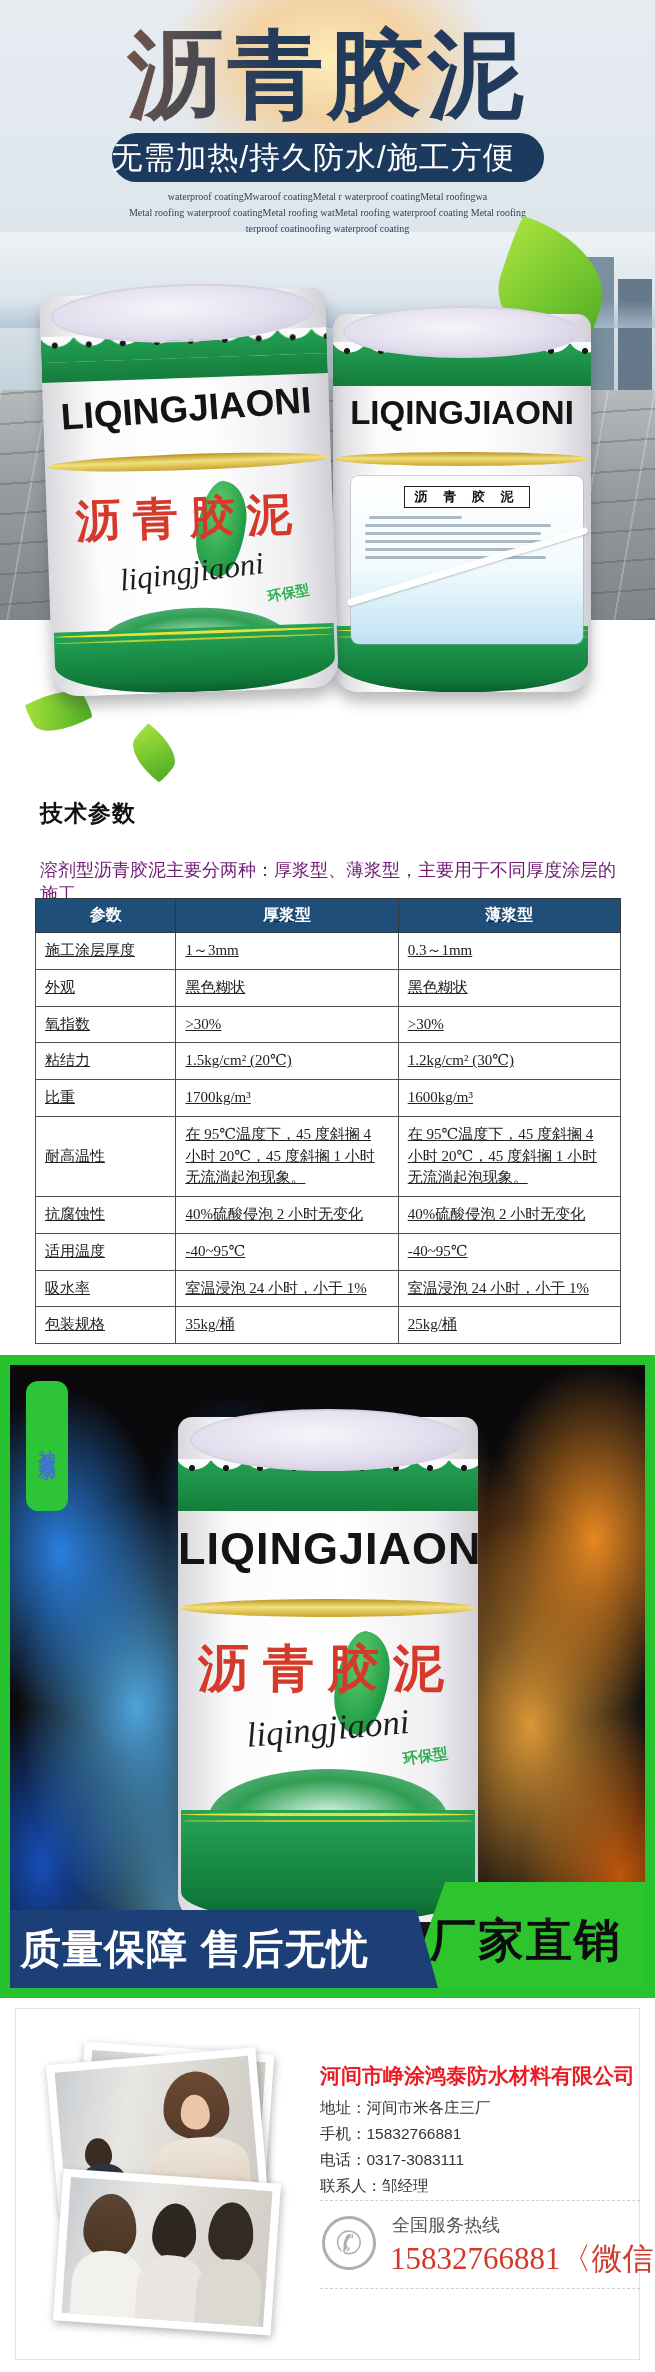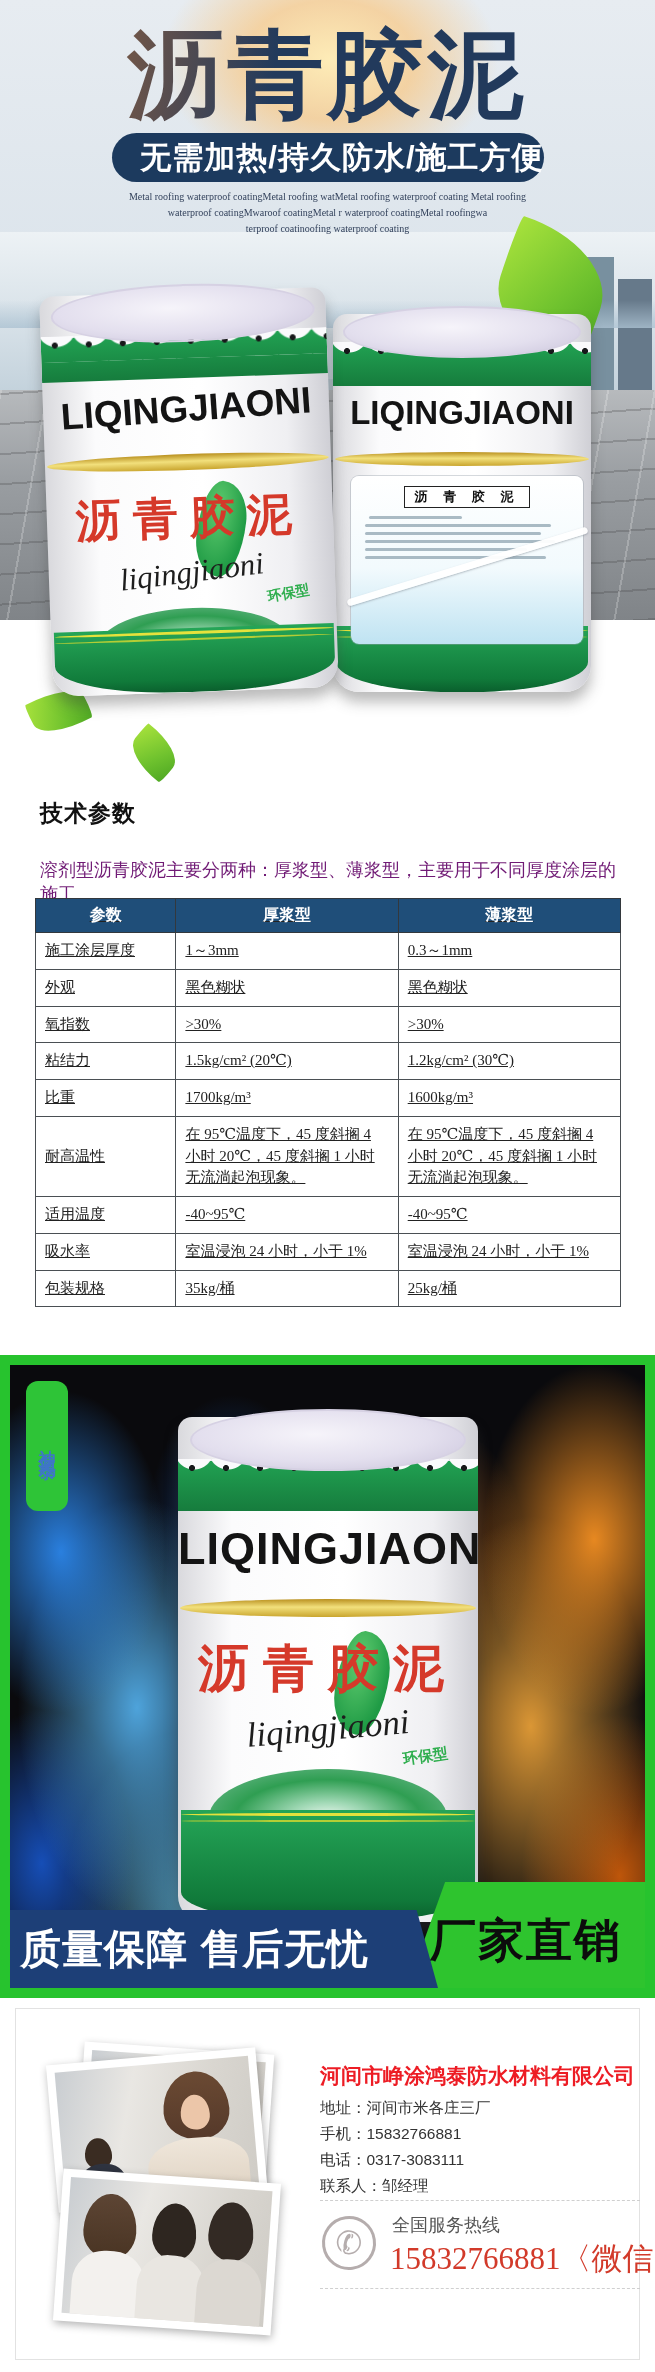--- a/index.html
+++ b/index.html
@@ -10,21 +10,21 @@
   .hero { position:absolute; top:0; left:0; width:655px; height:620px; overflow:hidden;
     background:linear-gradient(#e7ecf1 0%, #dde5ec 40%, #cfdae3 100%); }
   .sun-glow { position:absolute; top:-60px; left:160px; width:340px; height:240px;
     background:radial-gradient(ellipse at center, rgba(255,236,180,.95) 0%, rgba(255,190,100,.55) 35%, rgba(255,190,100,0) 70%); }
   .hero-title { position:absolute; top:22px; left:0; width:100%; text-align:center;
     font-size:96px; font-weight:900; letter-spacing:4px; line-height:1.1; color:#223a5c;
     background:linear-gradient(100deg,#dd8a33 2%, #7c5a45 16%, #223a5c 42%, #223a5c 100%);
     -webkit-background-clip:text; background-clip:text; -webkit-text-fill-color:transparent; }
   .hero-pill { position:absolute; top:133px; left:50%; transform:translateX(-50%);
     width:432px; height:49px; background:#1c3a5e; border-radius:26px;
-    color:#fff; font-size:31px; font-weight:bold; text-align:right; line-height:49px; letter-spacing:1px; white-space:nowrap; }
+    color:#fff; font-size:31px; font-weight:normal; text-align:left; line-height:49px; letter-spacing:1px; white-space:nowrap; }
   .hero-tagline { position:absolute; top:189px; left:0; width:100%; text-align:center;
     font-family:"Liberation Serif","DejaVu Serif",serif; font-size:10px; color:#33425c; line-height:16px; }
 
   .skyline { position:absolute; top:232px; left:0; width:655px; height:165px;
     background:linear-gradient(#edf2f5 0%, #d7e1e8 55%, #c2d1db 100%); }
   .bldg { position:absolute; bottom:0; background:#8296a5; }
   .bldg.windows { background-image:
       repeating-linear-gradient(0deg, rgba(255,255,255,.55) 0 3px, rgba(0,0,0,0) 3px 9px),
       repeating-linear-gradient(90deg, rgba(25,45,65,.45) 0 3px, rgba(0,0,0,0) 3px 8px); }
   .water { position:absolute; top:300px; left:0; width:655px; height:28px; background:linear-gradient(rgba(190,208,220,.0), rgba(172,194,210,.8)); }
@@ -149,22 +149,22 @@
     <div class="bldg" style="left:420px; width:30px; height:55px; background:#aebfca;"></div>
     <div class="bldg" style="left:60px; width:180px; height:26px; background:#a9bcc8; opacity:.8;"></div>
     <div class="bldg" style="left:270px; width:120px; height:18px; background:#b4c5d0; opacity:.8;"></div>
   </div>
   <div class="water"></div>
   <div class="plaza"></div>
 
   <div class="hero-title">沥青胶泥</div>
   <div class="hero-pill">无需加热/持久防水/施工方便</div>
   <div class="hero-tagline">
+    <div>waterproof coatingMwaroof coatingMetal r waterproof coatingMetal roofingwa</div>
     <div>Metal roofing waterproof coatingMetal roofing watMetal roofing waterproof coating Metal roofing</div>
-    <div>waterproof coatingMwaroof coatingMetal r waterproof coatingMetal roofingwa</div>
     <div>terproof coatinoofing waterproof coating</div>
   </div>
 
   <div class="leaf" style="left:498px; top:228px; width:105px; height:128px; transform:rotate(18deg); z-index:5;"></div>
 </div>
 
 <div class="bucket" style="left:46px; top:292px; width:286px; height:400px; transform:rotate(-2deg); z-index:6;">
   <div class="bk-body">
     <div class="scallop-band" style="top:42px; height:44px;"></div>
     <div class="bk-brand" style="top:96px; font-size:37px; transform:rotate(-2deg);">LIQINGJIAONI</div>
@@ -238,20 +238,25 @@
         <td class="pname">比重</td>
         <td class="c2">1700kg/m³</td>
         <td class="c3">1600kg/m³</td>
       </tr>
     <tr>
         <td class="pname">耐高温性</td>
         <td class="c2">在 95℃温度下，45 度斜搁 4 小时 20℃，45 度斜搁 1 小时无流淌起泡现象。</td>
         <td class="c3">在 95℃温度下，45 度斜搁 4 小时 20℃，45 度斜搁 1 小时无流淌起泡现象。</td>
       </tr>
     <tr>
+        <td class="pname">抗腐蚀性</td>
+        <td class="c2">40%硫酸侵泡 2 小时无变化</td>
+        <td class="c3">40%硫酸侵泡 2 小时无变化</td>
+      </tr>
+    <tr>
         <td class="pname">适用温度</td>
         <td class="c2">-40~95℃</td>
         <td class="c3">-40~95℃</td>
       </tr>
     <tr>
         <td class="pname">吸水率</td>
         <td class="c2">室温浸泡 24 小时，小于 1%</td>
         <td class="c3">室温浸泡 24 小时，小于 1%</td>
       </tr>
     <tr>

